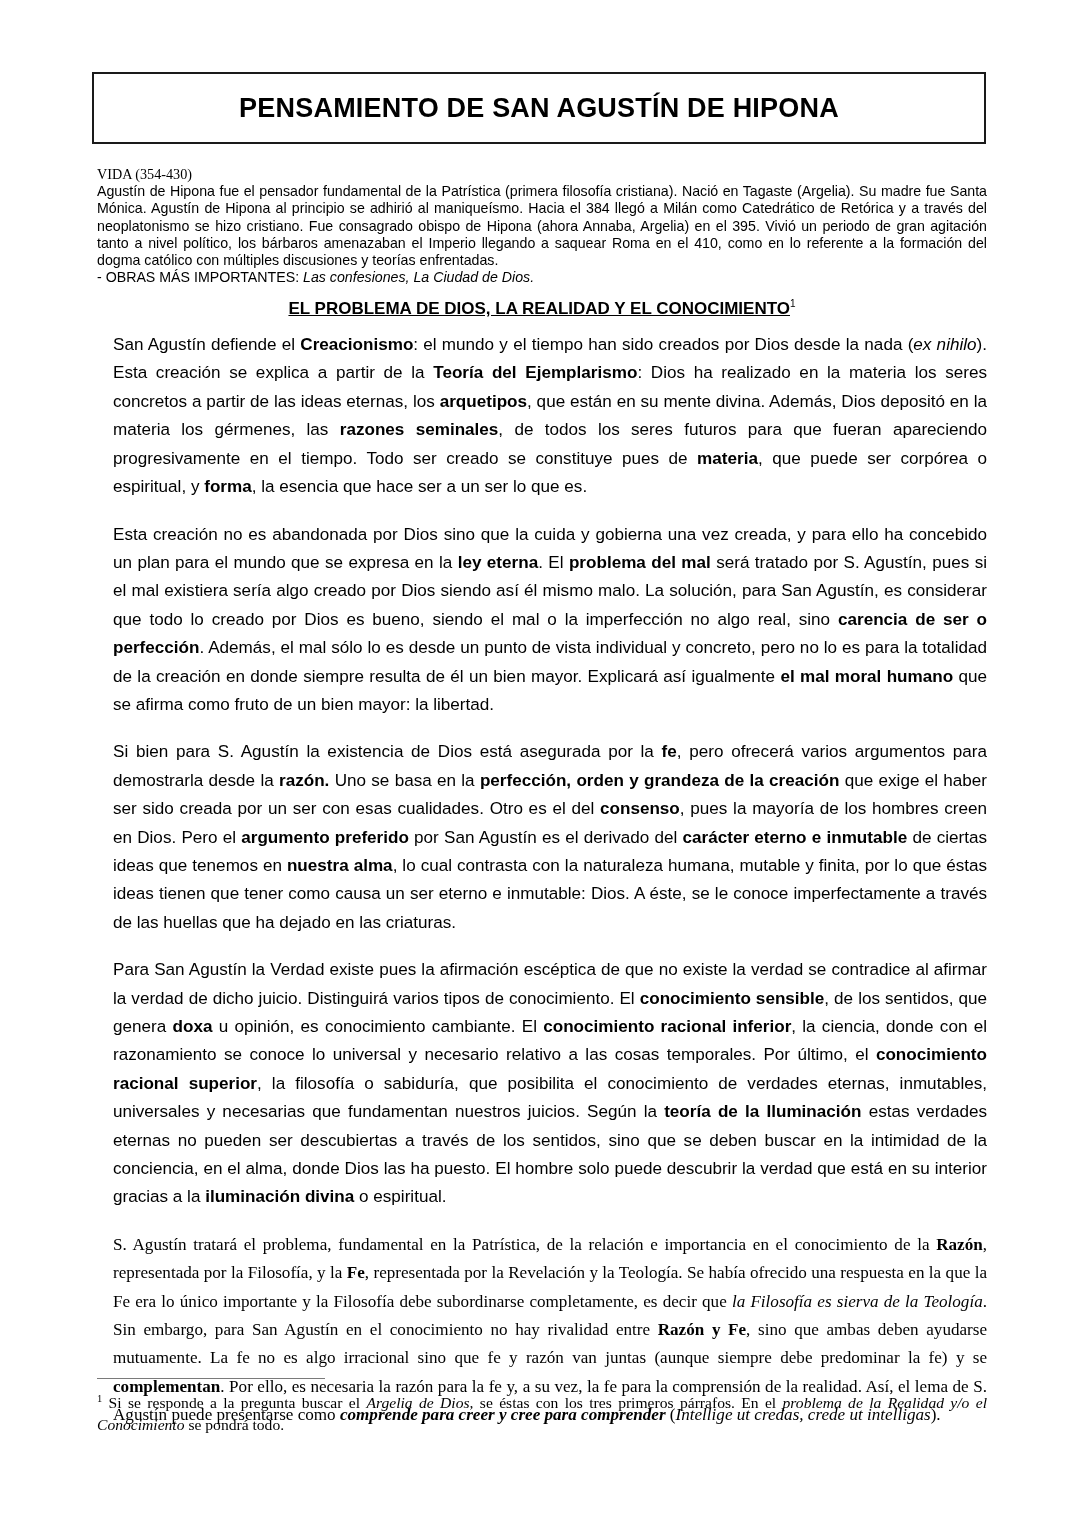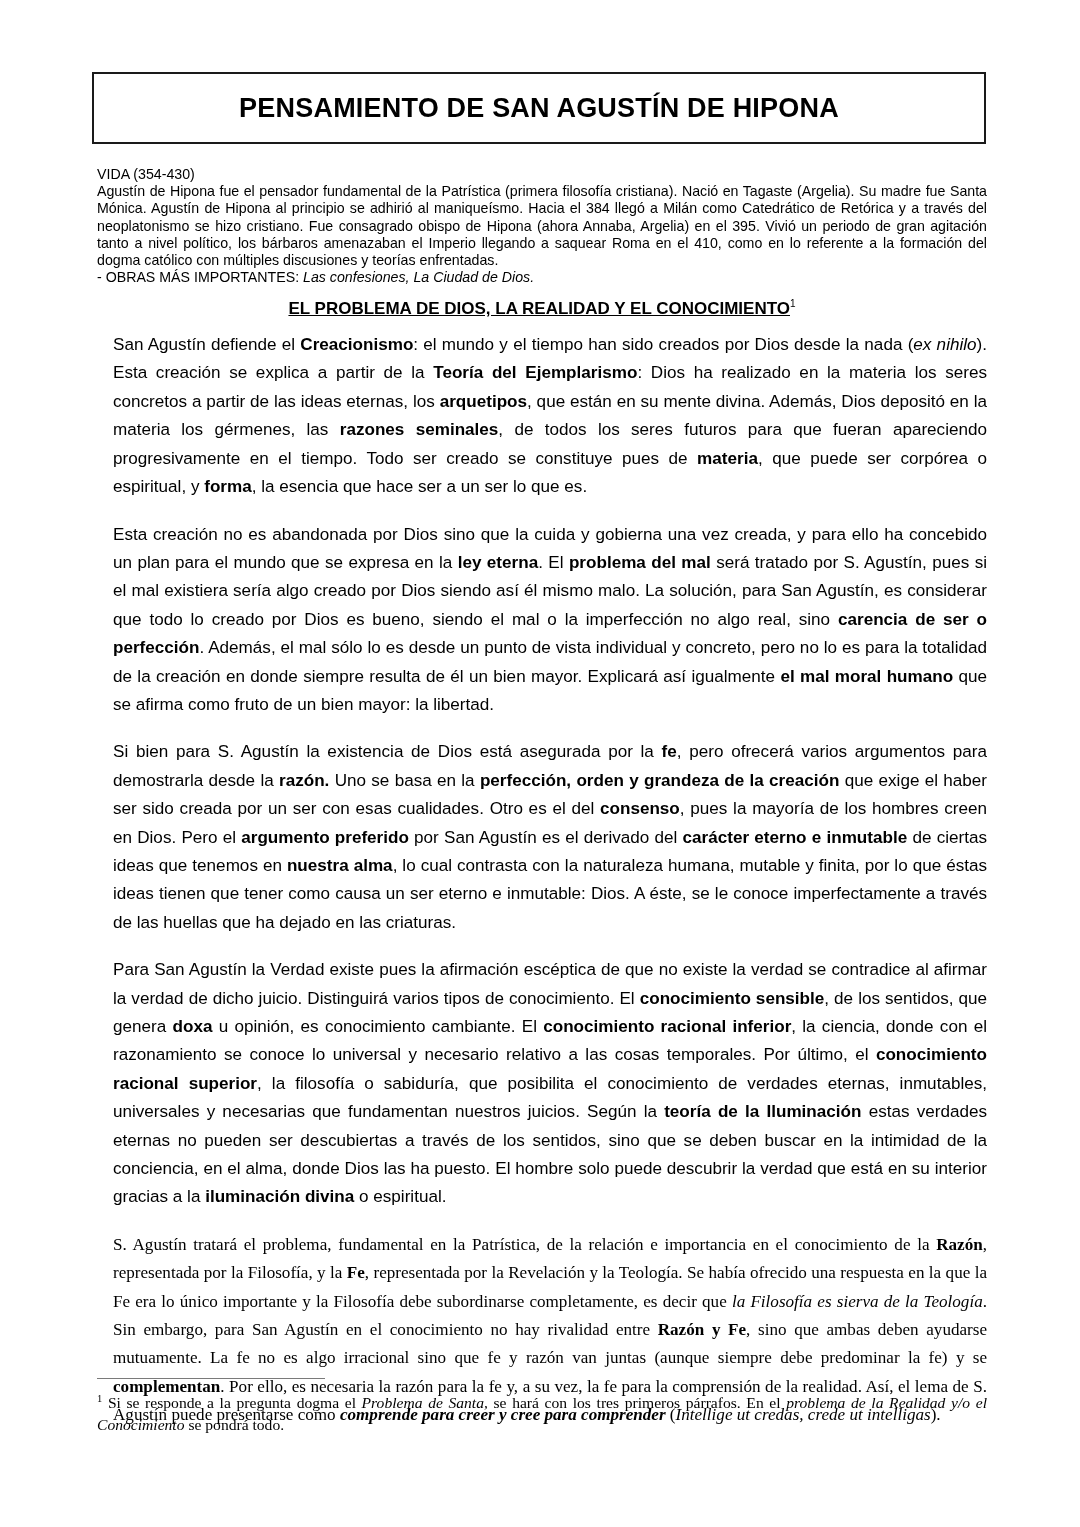--- a/index.html
+++ b/index.html
@@ -47,20 +47,21 @@
     width: 890px;
   }
   .vida-block {
     font-size: 14.2px;
     line-height: 17.2px;
     text-align: justify;
     text-justify: inter-word;
   }
   .vida-block .lead {
     display: block;
+    font-family: Liberation Serif, serif;
   }
   .vida-obras {
     font-size: 14.2px;
     line-height: 17.2px;
     display: block;
   }
   .section-heading {
     text-align: center;
     font-size: 17px;
     font-weight: bold;
@@ -149,18 +150,18 @@
     <p class="body-par"><span>Si bien para S. Agustín la existencia de Dios está asegurada por la </span><b>fe</b><span>, pero ofrecerá varios argumentos para demostrarla desde la </span><b>razón.</b><span> Uno se basa en la </span><b>perfección, orden y grandeza de la creación</b><span> que exige el haber ser sido creada por un ser con esas cualidades. Otro es el del </span><b>consenso</b><span>, pues la mayoría de los hombres creen en Dios. Pero el </span><b>argumento preferido</b><span> por San Agustín es el derivado del </span><b>carácter eterno e inmutable</b><span> de ciertas ideas que tenemos en </span><b>nuestra alma</b><span>, lo cual contrasta con la naturaleza humana, mutable y finita, por lo que éstas ideas tienen que tener como causa un ser eterno e inmutable: Dios. A éste, se le conoce imperfectamente a través de las huellas que ha dejado en las criaturas.</span></p>
 
     <p class="body-par"><span>Para San Agustín la Verdad existe pues la afirmación escéptica de que no existe la verdad se contradice al afirmar la verdad de dicho juicio. Distinguirá varios tipos de conocimiento. El </span><b>conocimiento sensible</b><span>, de los sentidos, que genera </span><b>doxa</b><span> u opinión, es conocimiento cambiante. El </span><b>conocimiento racional inferior</b><span>, la ciencia, donde con el razonamiento se conoce lo universal y necesario relativo a las cosas temporales. Por último, el </span><b>conocimiento racional superior</b><span>, la filosofía o sabiduría, que posibilita el conocimiento de verdades eternas, inmutables, universales y necesarias que fundamentan nuestros juicios. Según la </span><b>teoría de la Iluminación</b><span> estas verdades eternas no pueden ser descubiertas a través de los sentidos, sino que se deben buscar en la intimidad de la conciencia, en el alma, donde Dios las ha puesto. El hombre solo puede descubrir la verdad que está en su interior gracias a la </span><b>iluminación divina</b><span> o espiritual.</span></p>
 
     <p class="body-par"><span>S. Agustín tratará el problema, fundamental en la Patrística, de la relación e importancia en el conocimiento de la </span><b>Razón</b><span>, representada por la Filosofía, y la </span><b>Fe</b><span>, representada por la Revelación y la Teología. Se había ofrecido una respuesta en la que la Fe era lo único importante y la Filosofía debe subordinarse completamente, es decir que </span><i>la Filosofía es sierva de la Teología</i><span>. Sin embargo, para San Agustín en el conocimiento no hay rivalidad entre </span><b>Razón y Fe</b><span>, sino que ambas deben ayudarse mutuamente. La fe no es algo irracional sino que fe y razón van juntas (aunque siempre debe predominar la fe) y se </span><b>complementan</b><span>. Por ello, es necesaria la razón para la fe y, a su vez, la fe para la comprensión de la realidad. Así, el lema de S. Agustín puede presentarse como </span><span class="bi">comprende para creer y cree para comprender</span><span> (</span><i>Intellige ut credas, crede ut intelligas</i><span>).</span></p>
 
   </div>
 
   <div class="footnote-area">
     <div class="footnote-rule"></div>
-    <div class="footnote-text"><sup>1</sup><span> Si se responde a la pregunta dogma el </span><i>Problema de Santa,</i><span> se hará con los tres primeros párrafos. En el </span><i>problema de la Realidad y/o el Conocimiento</i><span> se pondrá todo.</span></div>
+    <div class="footnote-text"><sup>1</sup><span> Si se responde a la pregunta buscar el </span><i>Argelia de Dios,</i><span> se éstas con los tres primeros párrafos. En el </span><i>problema de la Realidad y/o el Conocimiento</i><span> se pondrá todo.</span></div>
   </div>
 
   <div class="footer">www.lalechuzademinerva.es</div>
 
 </div>
 
 </body></html>

